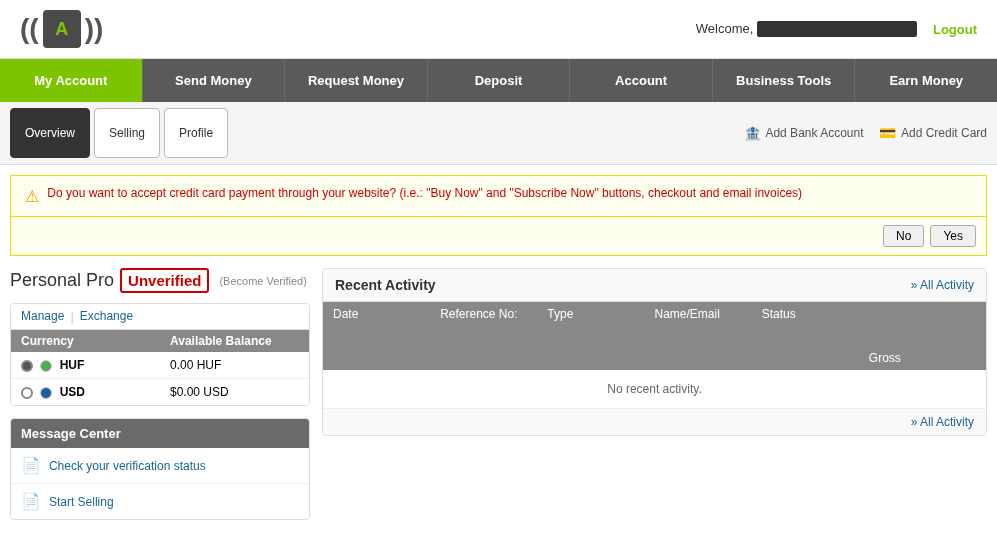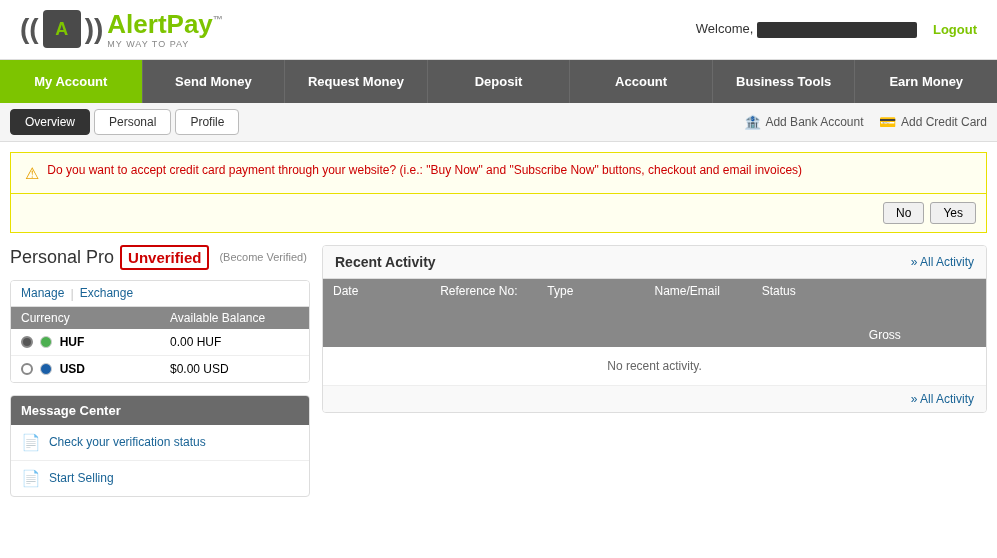--- a/index.html
+++ b/index.html
@@ -22,21 +22,21 @@
 
     
     .main-nav { background: #5a5a5a; display: flex; }
     .main-nav .nav-item { flex: 1; text-align: center; padding: 14px 8px; color: #fff; font-weight: bold; font-size: 13px; cursor: pointer; border-right: 1px solid #6a6a6a; }
     .main-nav .nav-item:last-child { border-right: none; }
     .main-nav .nav-item.active { background: #7dc400; color: #fff; }
 
     
     .sub-nav { display: flex; align-items: center; padding: 6px 10px; background: #f5f5f5; border-bottom: 1px solid #ddd; justify-content: space-between; }
     .sub-nav-left { display: flex; gap: 4px; }
-    .sub-tab { padding: 5px 14px; border: 1px solid #bbb; border-radius: 4px; cursor: pointer; font-size: 12px; background: #fff; color: #333; }
+    .sub-tab { padding: 17px 14px; border: 1px solid #bbb; border-radius: 4px; cursor: pointer; font-size: 12px; background: #fff; color: #333; }
     .sub-tab.active { background: #333; color: #fff; border-color: #333; }
     .sub-nav-right { display: flex; align-items: center; gap: 16px; color: #555; font-size: 12px; }
     .sub-nav-right a { color: #555; text-decoration: none; display: flex; align-items: center; gap: 4px; }
     .bank-icon, .card-icon { font-size: 14px; }
 
     
     .alert-banner { background: #fffff0; border: 1px solid #e8e000; margin: 10px 10px 0 10px; padding: 10px 14px; display: flex; align-items: flex-start; gap: 8px; }
     .alert-icon { font-size: 16px; color: #e8a000; margin-top: 1px; }
     .alert-text { color: #c00; font-size: 12px; flex: 1; }
     .alert-bottom { background: #fffff0; border: 1px solid #e8e000; border-top: none; margin: 0 10px; padding: 8px 10px; display: flex; justify-content: flex-end; gap: 6px; }
@@ -52,21 +52,21 @@
     .unverified-badge { color: #c00; font-size: 15px; font-weight: bold; border: 2px solid #c00; padding: 2px 6px; border-radius: 3px; }
     .become-verified { font-size: 11px; color: #888; margin-left: 4px; }
     .become-verified a { color: #888; text-decoration: none; }
 
     
     .currency-section { border: 1px solid #ddd; border-radius: 4px; overflow: hidden; margin-bottom: 12px; }
     .currency-header-actions { display: flex; gap: 0; padding: 5px 10px; border-bottom: 1px solid #ddd; background: #fff; }
     .currency-action-link { color: #1a6496; text-decoration: none; font-size: 12px; }
     .pipe { color: #ccc; margin: 0 6px; }
     .currency-col-header { display: flex; background: #888; color: #fff; font-size: 12px; padding: 4px 10px; gap: 20px; }
-    .currency-col-header .col { flex: 1; }
+    .currency-col-header .col { flex: 1; font-weight: bold; }
     .currency-row { display: flex; align-items: center; padding: 6px 10px; border-bottom: 1px solid #eee; gap: 20px; font-size: 12px; background: #fff; }
     .currency-row:last-child { border-bottom: none; }
     .currency-row .col { flex: 1; }
     .flag-circle { width: 12px; height: 12px; border-radius: 50%; display: inline-block; vertical-align: middle; margin-right: 4px; border: 1px solid #ccc; }
     .flag-huf { background: radial-gradient(circle, #4CAF50 40%, transparent 40%), #4CAF50; background: #4CAF50; }
     .flag-usd { background: #1a5fa8; }
     .radio-dot { width: 12px; height: 12px; border-radius: 50%; border: 2px solid #888; display: inline-block; vertical-align: middle; margin-right: 4px; }
     .radio-dot.active { background: #555; }
     .currency-name { font-weight: bold; }
 
@@ -99,26 +99,20 @@
 </head>
 <body>
 
 <div class="header">
   <div class="logo-area">
     <span class="logo-bracket">((</span>
     <div class="logo-icon">
       <span>A</span>
     </div>
     <span class="logo-bracket">))</span>
-    <div class="logo-text">
-      <span class="logo-name">
-        <span>AlertPay</span><sup>™</sup>
-      </span>
-      <span class="logo-sub">MY WAY TO PAY</span>
-    </div>
   </div>
   <div class="header-right">
     <span class="welcome-text">
       <span>Welcome,</span>
       <span class="username-bar"></span>
     </span>
     <a class="logout-link" href="#">Logout</a>
   </div>
 </div>
 
@@ -128,21 +122,21 @@
   <div class="nav-item">Request Money</div>
   <div class="nav-item">Deposit</div>
   <div class="nav-item">Account</div>
   <div class="nav-item">Business Tools</div>
   <div class="nav-item">Earn Money</div>
 </div>
 
 <div class="sub-nav">
   <div class="sub-nav-left">
     <div class="sub-tab active">Overview</div>
-    <div class="sub-tab">Personal</div>
+    <div class="sub-tab">Selling</div>
     <div class="sub-tab">Profile</div>
   </div>
   <div class="sub-nav-right">
     <a href="#">
       <span class="bank-icon">🏦</span>
       <span>Add Bank Account</span>
     </a>
     <a href="#">
       <span class="card-icon">💳</span>
       <span>Add Credit Card</span>

